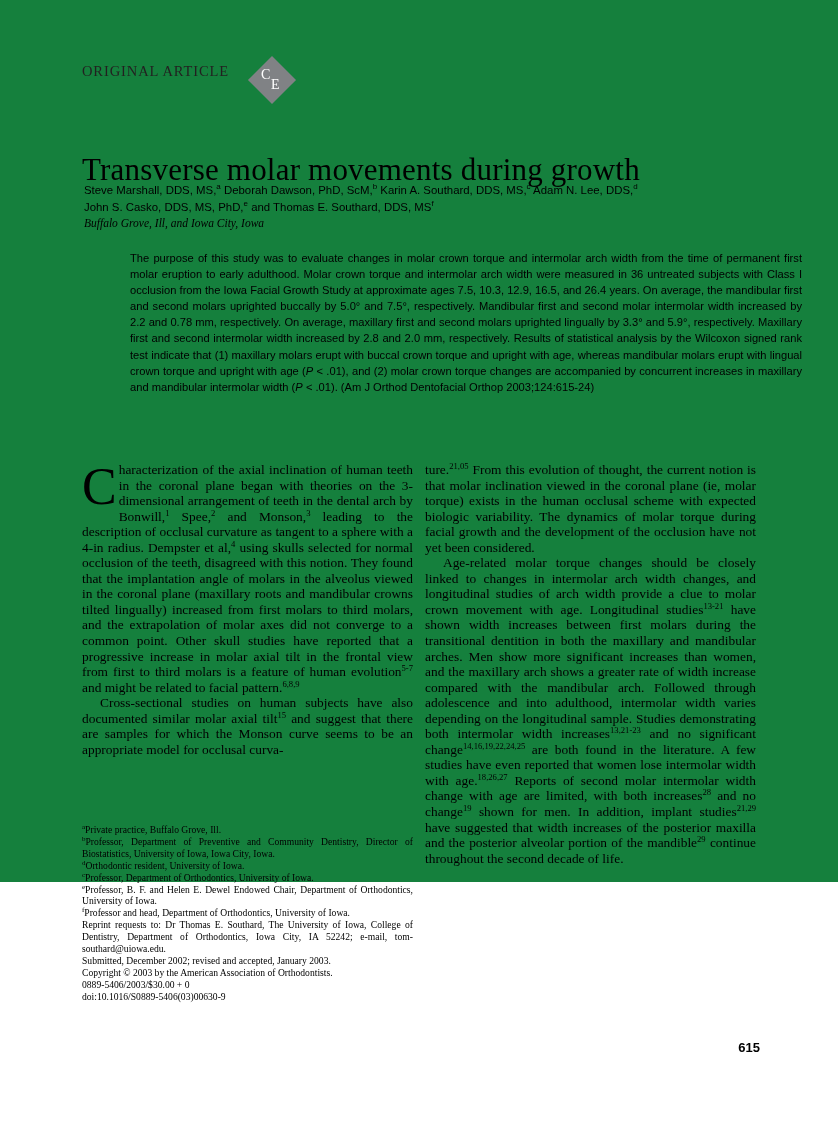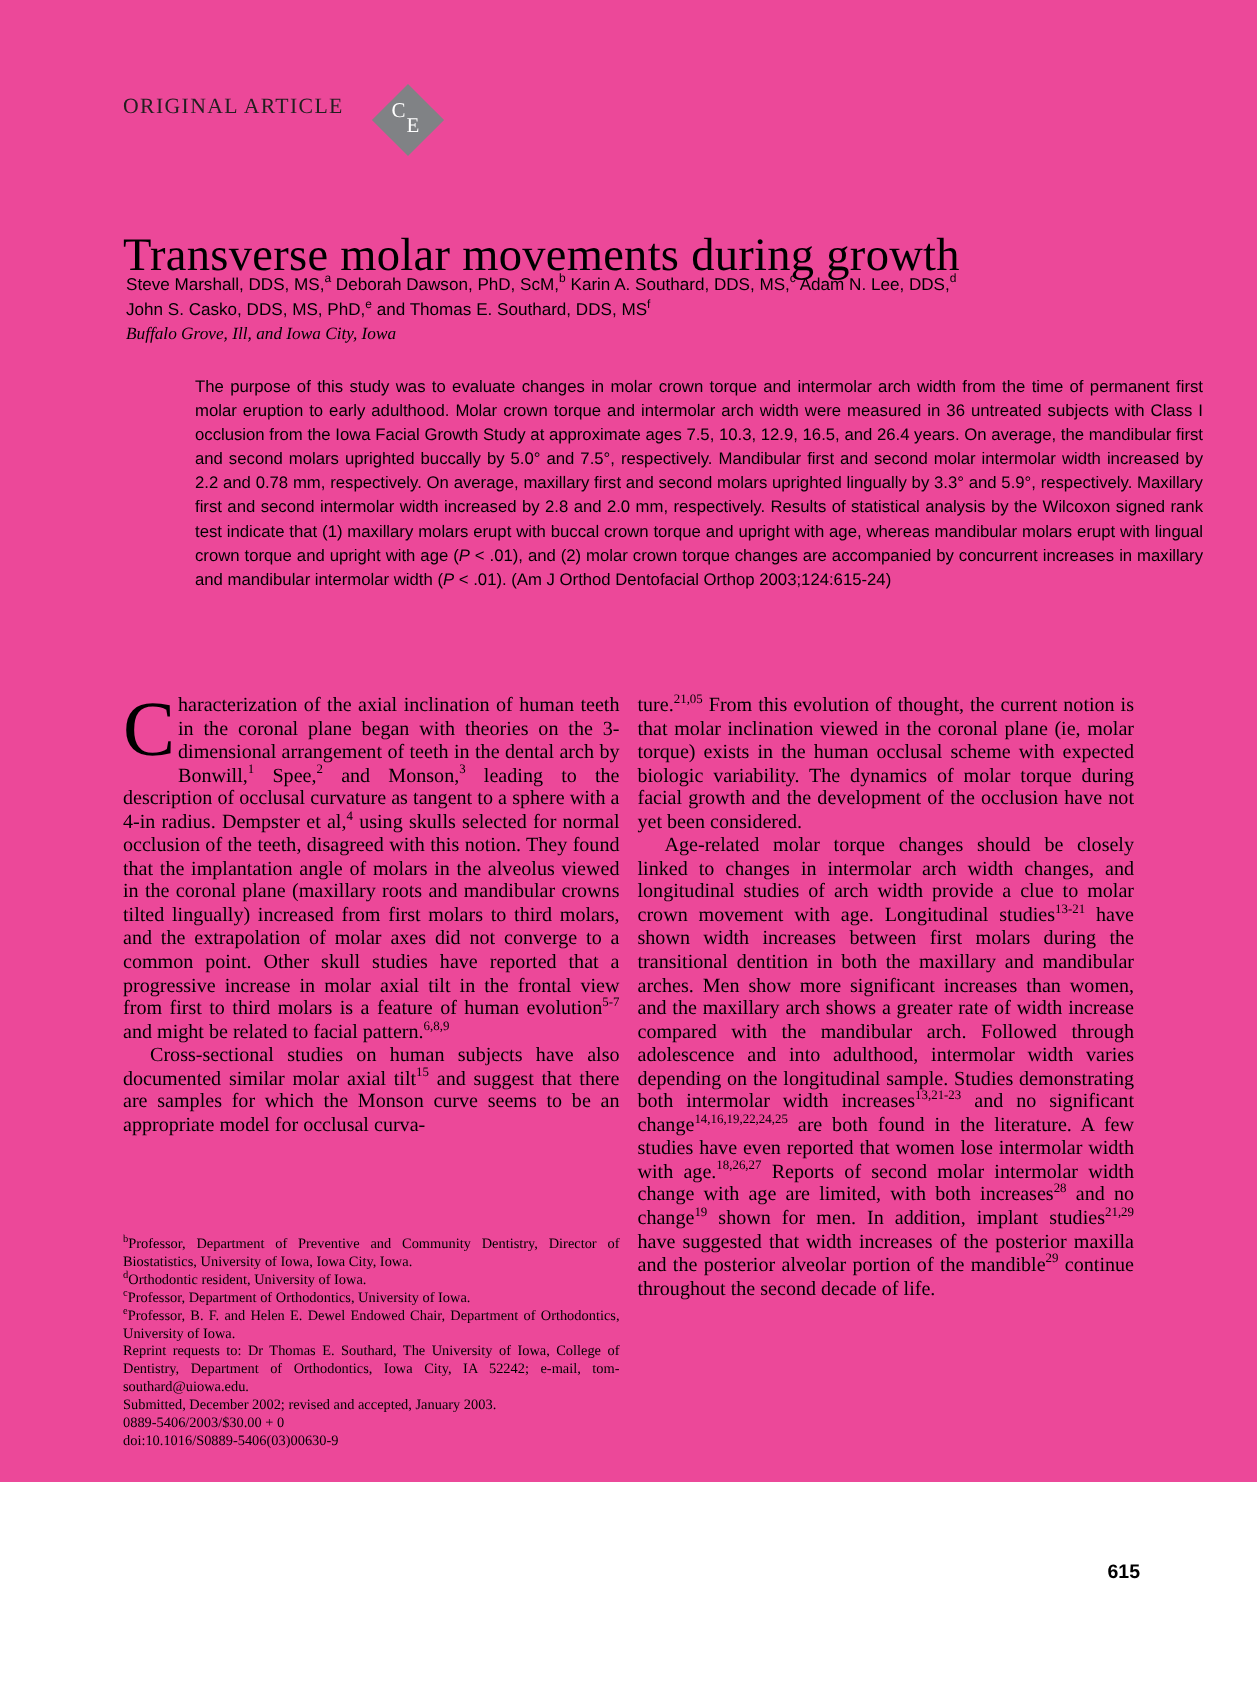--- a/index.html
+++ b/index.html
@@ -12,22 +12,22 @@
     height: 1122px;
     position: relative;
     font-family: "Liberation Serif", serif;
     color: #000000;
     overflow: hidden;
   }
   .page {
     position: absolute;
     left: 0; top: 0;
     width: 838px;
-    height: 988px;
-    background: #ec4899;
+    height: 882px;
+    background: #15803d;
   }
 
   
   .header-row {
     position: absolute;
     left: 82px;
     top: 57px;
     width: 680px;
     height: 56px;
   }
@@ -226,25 +226,28 @@
     <p class="first-para"><span class="dropcap">C</span><span>haracterization of the axial inclination of human teeth in the coronal plane began with theories on the 3-dimensional arrangement of teeth in the dental arch by Bonwill,<sup>1</sup> Spee,<sup>2</sup> and Monson,<sup>3</sup> leading to the description of occlusal curvature as tangent to a sphere with a 4-in radius. Dempster et al,<sup>4</sup> using skulls selected for normal occlusion of the teeth, disagreed with this notion. They found that the implantation angle of molars in the alveolus viewed in the coronal plane (maxillary roots and mandibular crowns tilted lingually) increased from first molars to third molars, and the extrapolation of molar axes did not converge to a common point. Other skull studies have reported that a progressive increase in molar axial tilt in the frontal view from first to third molars is a feature of human evolution<sup>5-7</sup> and might be related to facial pattern.<sup>6,8,9</sup></span></p>
     <p><span>Cross-sectional studies on human subjects have also documented similar molar axial tilt<sup>15</sup> and suggest that there are samples for which the Monson curve seems to be an appropriate model for occlusal curva-</span></p>
   </div>
 
   <div class="col col-right">
     <p class="nofirst"><span>ture.<sup>21,05</sup> From this evolution of thought, the current notion is that molar inclination viewed in the coronal plane (ie, molar torque) exists in the human occlusal scheme with expected biologic variability. The dynamics of molar torque during facial growth and the development of the occlusion have not yet been considered.</span></p>
     <p><span>Age-related molar torque changes should be closely linked to changes in intermolar arch width changes, and longitudinal studies of arch width provide a clue to molar crown movement with age. Longitudinal studies<sup>13-21</sup> have shown width increases between first molars during the transitional dentition in both the maxillary and mandibular arches. Men show more significant increases than women, and the maxillary arch shows a greater rate of width increase compared with the mandibular arch. Followed through adolescence and into adulthood, intermolar width varies depending on the longitudinal sample. Studies demonstrating both intermolar width increases<sup>13,21-23</sup> and no significant change<sup>14,16,19,22,24,25</sup> are both found in the literature. A few studies have even reported that women lose intermolar width with age.<sup>18,26,27</sup> Reports of second molar intermolar width change with age are limited, with both increases<sup>28</sup> and no change<sup>19</sup> shown for men. In addition, implant studies<sup>21,29</sup> have suggested that width increases of the posterior maxilla and the posterior alveolar portion of the mandible<sup>29</sup> continue throughout the second decade of life.</span></p>
   </div>
 
   <div class="footnotes">
+      <p class="fn"><sup>a</sup>Private practice, Buffalo Grove, Ill.</p>
       <p class="fn"><sup>b</sup>Professor, Department of Preventive and Community Dentistry, Director of Biostatistics, University of Iowa, Iowa City, Iowa.</p>
       <p class="fn"><sup>d</sup>Orthodontic resident, University of Iowa.</p>
       <p class="fn"><sup>c</sup>Professor, Department of Orthodontics, University of Iowa.</p>
       <p class="fn"><sup>e</sup>Professor, B. F. and Helen E. Dewel Endowed Chair, Department of Orthodontics, University of Iowa.</p>
+      <p class="fn"><sup>f</sup>Professor and head, Department of Orthodontics, University of Iowa.</p>
       <p class="fn">Reprint requests to: Dr Thomas E. Southard, The University of Iowa, College of Dentistry, Department of Orthodontics, Iowa City, IA 52242; e-mail, tom-southard@uiowa.edu.</p>
       <p class="fn">Submitted, December 2002; revised and accepted, January 2003.</p>
+      <p class="fn">Copyright © 2003 by the American Association of Orthodontists.</p>
       <p class="fn">0889-5406/2003/$30.00 + 0</p>
       <p class="fn">doi:10.1016/S0889-5406(03)00630-9</p>
     </div>
 
   <div class="page-number">615</div>
 
 </div>
 
 </body></html>

